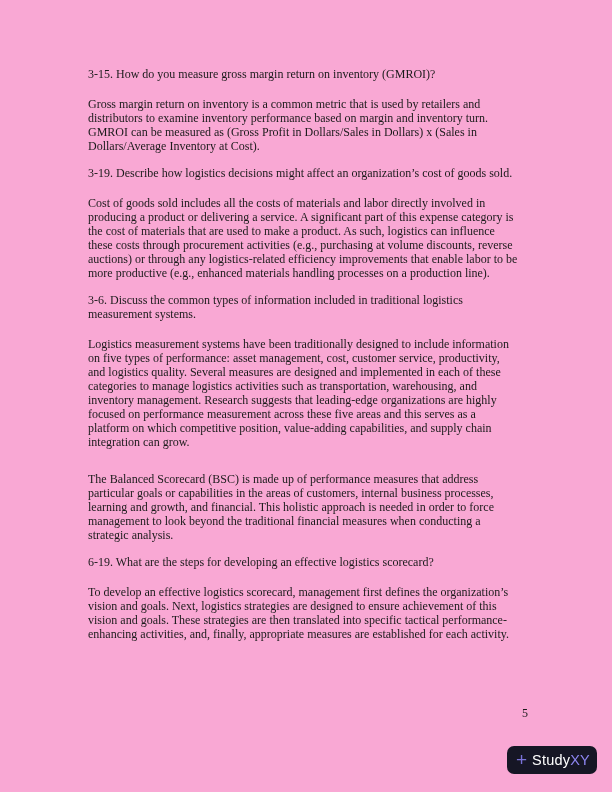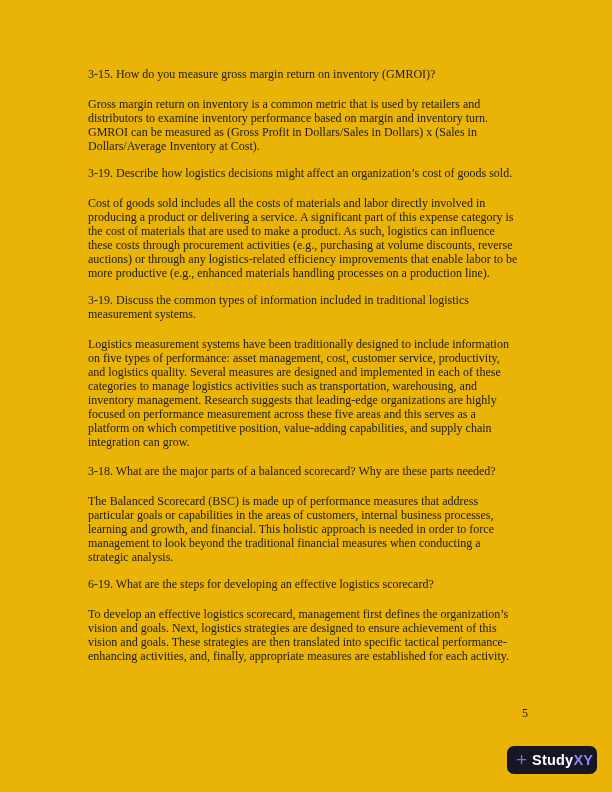--- a/index.html
+++ b/index.html
@@ -10,38 +10,38 @@
   body {
     width: 612px;
     height: 792px;
     position: relative;
     font-family: "Liberation Serif", serif;
     overflow: hidden;
   }
   .page {
     position: absolute;
     inset: 0;
-    background: #eab308;
+    background: #f9a8d4;
   }
   .content {
     position: absolute;
     left: 88px;
     top: 67px;
     width: 450px;
     font-size: 12px;
     line-height: 14px;
     color: #1b1b1b;
   }
   .block {
     margin: 0;
     white-space: pre-line;
   }
   .block.q { margin-bottom: 16px; }
   .block.a { margin-bottom: 13px; }
-  .block.a.gap-lg { margin-bottom: 15px; }
+  .block.a.gap-lg { margin-bottom: 23px; }
 
   .page-number {
     position: absolute;
     left: 88px;
     top: 706px;
     width: 440px;
     text-align: right;
     font-size: 12px;
     color: #1b1b1b;
   }
@@ -61,21 +61,21 @@
   }
   .brand-badge .plus {
     font-family: "Liberation Sans", sans-serif;
     font-size: 19px;
     font-weight: 400;
     line-height: 1;
     margin-top: -2px;
   }
   .brand-text {
     font-family: "Liberation Sans", sans-serif;
-    font-weight: 700;
+    font-weight: 400;
     font-size: 14.5px;
     letter-spacing: 0.2px;
     color: #ffffff;
     line-height: 1;
   }
 </style>
 </head>
 <body>
 
 <div class="page">
@@ -86,31 +86,30 @@
 distributors to examine inventory performance based on margin and inventory turn.
 GMROI can be measured as (Gross Profit in Dollars/Sales in Dollars) x (Sales in
 Dollars/Average Inventory at Cost).</p>
     <p class="block q">3-19. Describe how logistics decisions might affect an organization’s cost of goods sold.</p>
     <p class="block a">Cost of goods sold includes all the costs of materials and labor directly involved in
 producing a product or delivering a service. A significant part of this expense category is
 the cost of materials that are used to make a product. As such, logistics can influence
 these costs through procurement activities (e.g., purchasing at volume discounts, reverse
 auctions) or through any logistics-related efficiency improvements that enable labor to be
 more productive (e.g., enhanced materials handling processes on a production line).</p>
-    <p class="block q">3-19. Discuss the common types of information included in traditional logistics
+    <p class="block q">3-6. Discuss the common types of information included in traditional logistics
 measurement systems.</p>
     <p class="block a gap-lg">Logistics measurement systems have been traditionally designed to include information
 on five types of performance: asset management, cost, customer service, productivity,
 and logistics quality. Several measures are designed and implemented in each of these
 categories to manage logistics activities such as transportation, warehousing, and
 inventory management. Research suggests that leading-edge organizations are highly
 focused on performance measurement across these five areas and this serves as a
 platform on which competitive position, value-adding capabilities, and supply chain
 integration can grow.</p>
-    <p class="block q">3-18. What are the major parts of a balanced scorecard? Why are these parts needed?</p>
     <p class="block a">The Balanced Scorecard (BSC) is made up of performance measures that address
 particular goals or capabilities in the areas of customers, internal business processes,
 learning and growth, and financial. This holistic approach is needed in order to force
 management to look beyond the traditional financial measures when conducting a
 strategic analysis.</p>
     <p class="block q">6-19. What are the steps for developing an effective logistics scorecard?</p>
     <p class="block a">To develop an effective logistics scorecard, management first defines the organization’s
 vision and goals. Next, logistics strategies are designed to ensure achievement of this
 vision and goals. These strategies are then translated into specific tactical performance-
 enhancing activities, and, finally, appropriate measures are established for each activity.</p>

